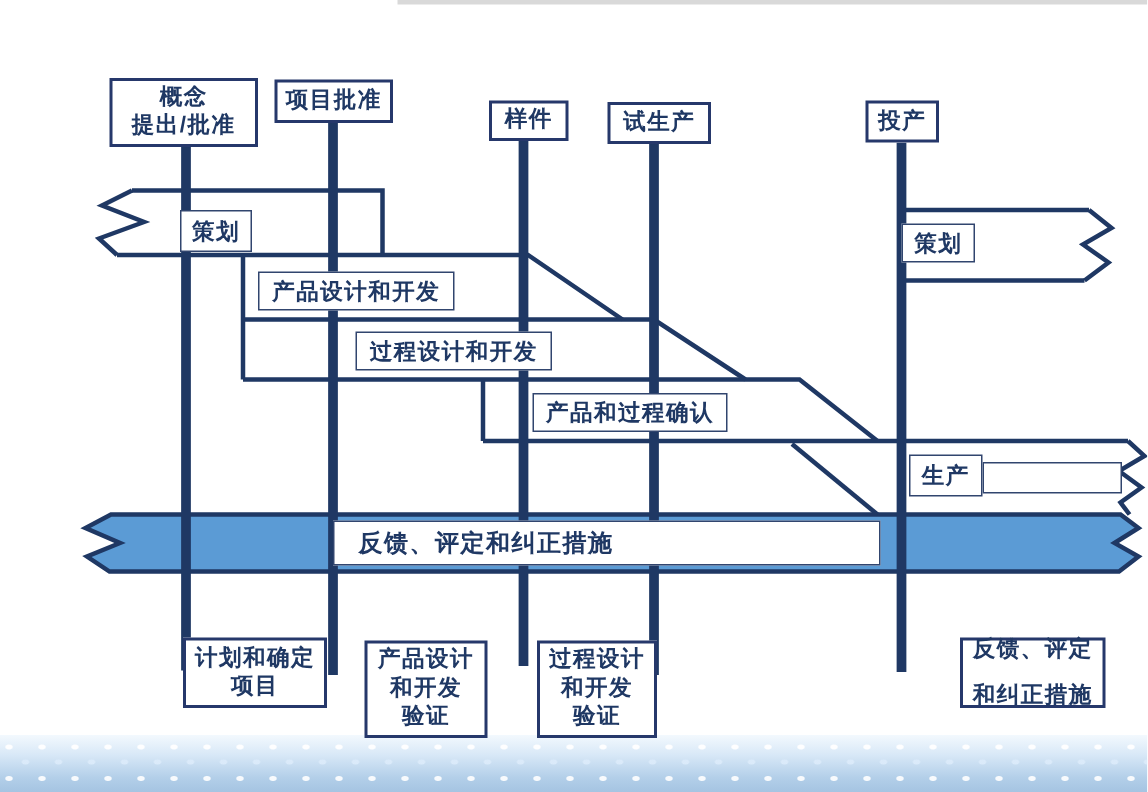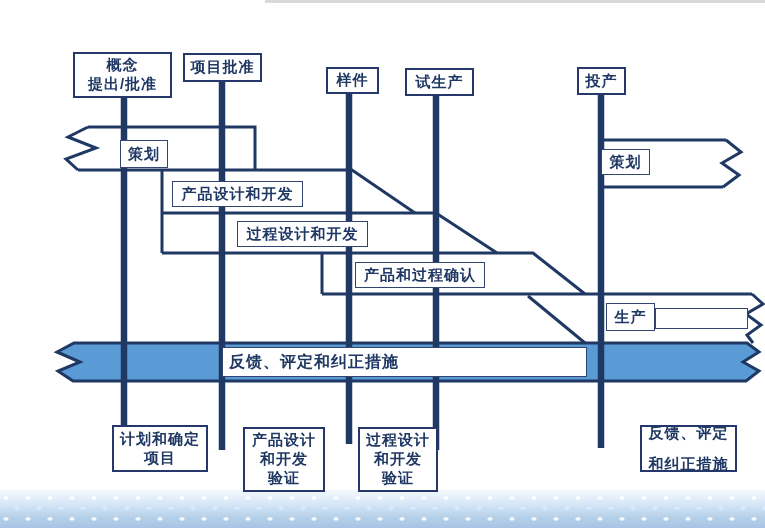--- a/index.html
+++ b/index.html
@@ -13,21 +13,21 @@
     position:absolute;display:flex;flex-direction:column;align-items:center;justify-content:center;
     background:#ffffff;border:2px solid #26386b;box-sizing:border-box;
     font-weight:bold;font-size:15px;line-height:1.25;letter-spacing:1px;text-align:center;
     color:#1f3864;z-index:3;
   }
   .plabel{
     position:absolute;display:flex;align-items:center;justify-content:center;
     background:#ffffff;border:1.5px solid #31456e;box-sizing:border-box;
     font-weight:600;font-size:15px;letter-spacing:1px;color:#1f3864;z-index:3;white-space:nowrap;
   }
-  .feedback-label{justify-content:flex-start;padding-left:6px;font-weight:bold;font-size:16px;}
+  .feedback-label{justify-content:flex-start;padding-left:16px;font-weight:bold;font-size:16px;}
   .emptybox{position:absolute;background:#fff;border:1.5px solid #31456e;box-sizing:border-box;z-index:3;}
   .footer{
     position:absolute;left:0;top:490px;width:765px;height:38px;z-index:1;
     background-image:
       radial-gradient(ellipse 3px 2px at 6px 8px,  rgba(255,255,255,.95) 0 2px, rgba(255,255,255,0) 3px),
       radial-gradient(ellipse 3px 2px at 17px 18px, rgba(220,235,250,.9) 0 2px, rgba(255,255,255,0) 3px),
       radial-gradient(ellipse 3px 2px at 6px 29px, rgba(255,255,255,.9) 0 2px, rgba(255,255,255,0) 3px),
       linear-gradient(180deg,#f3f9fe 0%,#d8e8f7 35%,#b3cfe9 75%,#a5c4e2 100%);
     background-size:22px 38px,22px 38px,22px 38px,100% 100%;
   }
@@ -90,21 +90,21 @@
 
   <div class="plabel" style="left:120px;top:140px;width:48px;height:28px;">策划</div>
   <div class="plabel" style="left:172px;top:181px;width:131px;height:26px;">产品设计和开发</div>
   <div class="plabel" style="left:237px;top:221px;width:131px;height:26px;">过程设计和开发</div>
   <div class="plabel" style="left:355px;top:262px;width:130px;height:26px;">产品和过程确认</div>
   <div class="plabel" style="left:601px;top:149px;width:49px;height:26px;">策划</div>
   <div class="plabel" style="left:606px;top:303px;width:49px;height:28px;">生产</div>
   <div class="emptybox" style="left:655px;top:308px;width:93px;height:21px;"></div>
   <div class="plabel feedback-label" style="left:222px;top:347px;width:365px;height:30px;">反馈、评定和纠正措施</div>
 
-  <div class="box" style="left:112px;top:425px;width:96px;height:47px;">
+  <div class="box" style="left:122px;top:425px;width:96px;height:47px;">
     <span>计划和确定</span>
     <span>项目</span>
   </div>
   <div class="box" style="left:243px;top:427px;width:82px;height:65px;">
     <span>产品设计</span>
     <span>和开发</span>
     <span>验证</span>
   </div>
   <div class="box" style="left:358px;top:427px;width:80px;height:65px;">
     <span>过程设计</span>

